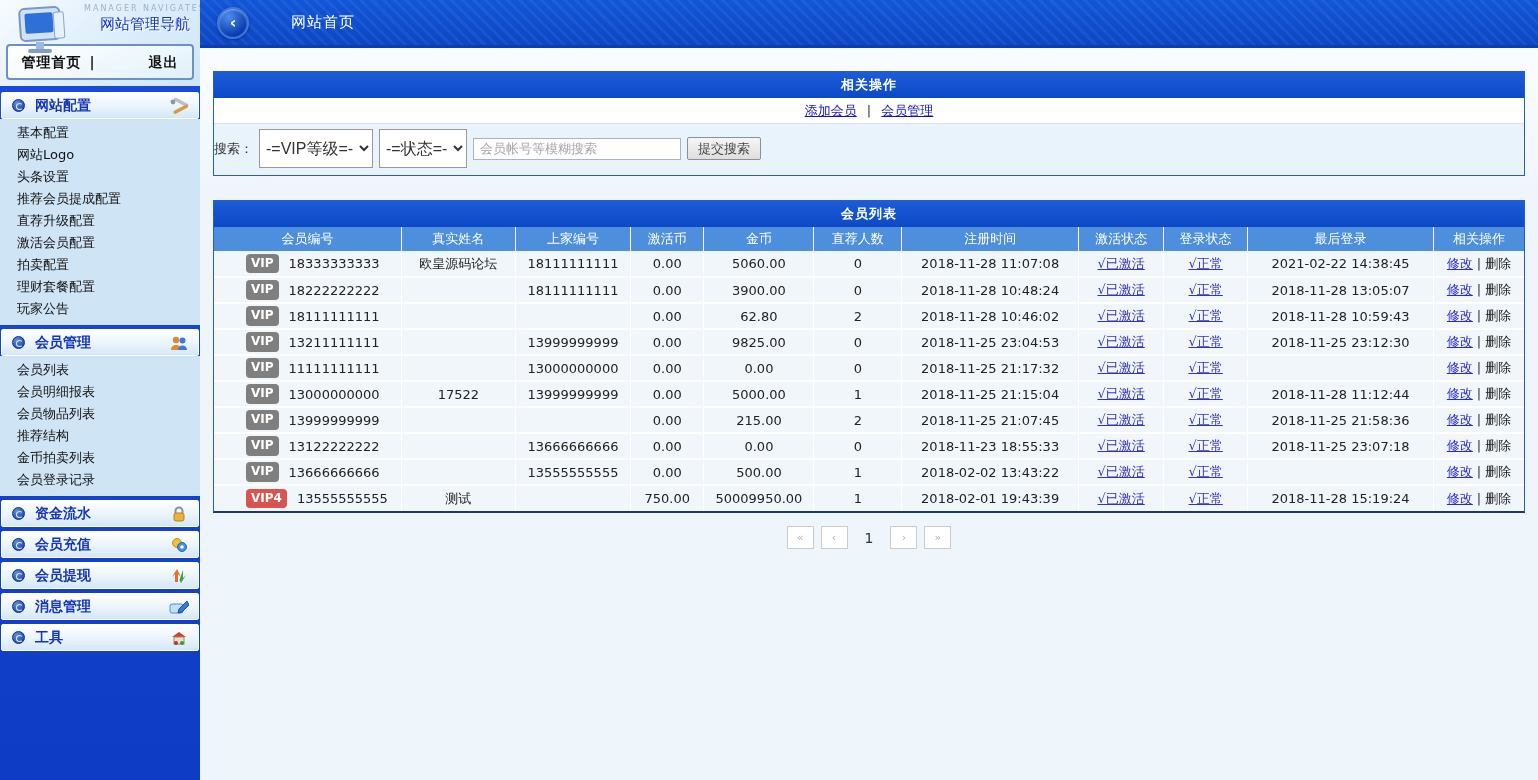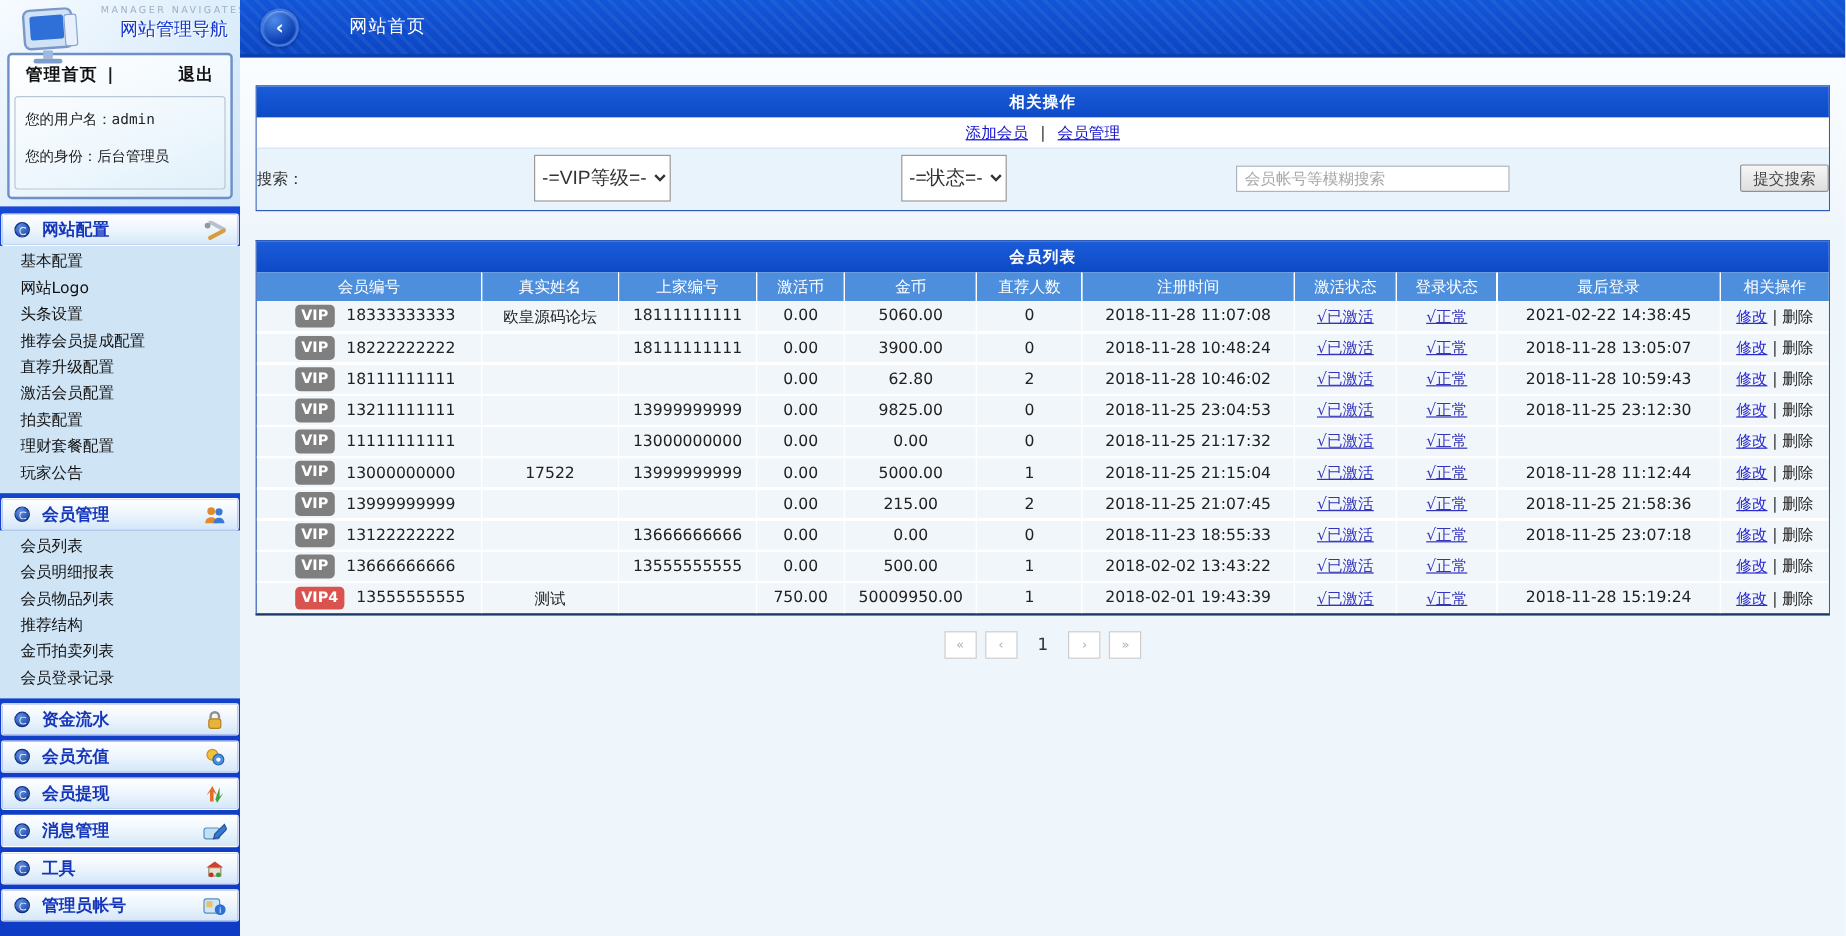--- a/index.html
+++ b/index.html
@@ -48,24 +48,24 @@
   .content { flex:1; padding:23px 13px 0 13px; background:linear-gradient(180deg,#fafdff 0%,#eef5fb 160px); overflow:hidden; }
 
   .panel { border:1px solid #2f5cb8; background:#fff; }
   .panel-title { background:linear-gradient(180deg,#1b5cd8,#0d49c6); color:#fff; font-size:13px; font-weight:bold; text-align:center; padding:4px 0; letter-spacing:1px; }
 
   
   .ops-panel { margin-bottom:24px; }
   .ops-links { background:#fff; text-align:center; padding:4px 0 3px 0; font-size:13px; }
   .ops-links a { color:#1212cc; text-decoration:underline; cursor:pointer; }
   .ops-links .sep { color:#333; margin:0 6px; }
-  .ops-search { background:#e9f3fb; padding:5px 0 7px 0; display:flex; align-items:center; justify-content:space-between; gap:16px; border-top:1px solid #d5e5f2; }
+  .ops-search { background:#e9f3fb; padding:5px 0 7px 0; display:flex; align-items:center; justify-content:flex-start; gap:6px; border-top:1px solid #d5e5f2; }
   .ops-search .lbl { font-size:13px; color:#333; }
   .ops-search select { font-size:16px; color:#333; border:1px solid #999; background:#fff; padding:2px 2px; height:39px; }
-  .ops-search input { width:228px; height:22px; border:1px solid #a9b6c2; padding:0 6px; font-size:13px; color:#333; }
+  .ops-search input { width:208px; height:22px; border:1px solid #a9b6c2; padding:0 6px; font-size:13px; color:#333; }
   .ops-search input::placeholder { color:#a7a7a7; }
   .ops-search button { height:23px; padding:0 10px; font-size:13px; color:#444; border:1px solid #8a9097; border-radius:2px;
                        background:linear-gradient(180deg,#f6f6f6,#dedede); cursor:pointer; }
 
   
   .table-panel { border-bottom:2px solid #1d3a66; }
   table.members { width:100%; border-collapse:collapse; table-layout:fixed; }
   table.members th { background:#4d8fdd; color:#fff; font-size:13px; font-weight:normal; padding:3px 2px; border-right:1px solid #fff; white-space:nowrap; overflow:hidden; }
   table.members th:last-child { border-right:none; }
   table.members td { background:#f1f6fa; font-size:13px; color:#222; text-align:center; height:26px; padding:1px 2px;
@@ -115,24 +115,20 @@
         </span>
         <span class="brand-text">
           <div class="brand-tagline">MANAGER NAVIGATES</div>
           <div class="brand-title">网站管理导航</div>
         </span>
       </div>
       <div class="user-box">
         <div class="user-nav">
           <a style="color:#111; text-decoration:none; cursor:pointer;">管理首页</a><span class="sep">|</span><a style="color:#111; text-decoration:none; cursor:pointer;margin-left:45px;">退出</a>
         </div>
-        <div class="user-info">
-          <div class="user-line"><span>您的用户名：</span><span class="mono">admin</span></div>
-          <div class="user-line" style="margin-bottom:0;"><span>您的身份：</span><span>后台管理员</span></div>
-        </div>
       </div>
     </div>
     <div class="side-sections" id="side-sections">
         <div class="side-section">
           <div class="section-header">
             <span class="bullet"></span>
             <span class="sec-label">网站配置</span>
             <span class="sec-icon">
               <svg width="20" height="16" viewBox="0 0 20 16">
                 <rect x="2" y="2" width="16" height="3.4" rx="1.6" fill="#b9c2cc" transform="rotate(28 10 8)"></rect>
@@ -227,34 +223,20 @@
         <div class="side-section">
           <div class="section-header">
             <span class="bullet"></span>
             <span class="sec-label">工具</span>
             <span class="sec-icon">
               <svg width="18" height="16" viewBox="0 0 18 16">
                 <path d="M2 7l7-5 7 5z" fill="#d04030"></path>
                 <rect x="4" y="7" width="10" height="7" fill="#e8e0d0" stroke="#9a8a6a"></rect>
                 <circle cx="6" cy="13" r="2" fill="#c03028"></circle>
                 <circle cx="12" cy="13" r="2" fill="#3a9a3a"></circle>
-              </svg>
-            </span>
-          </div>
-        </div>
-        <div class="side-section">
-          <div class="section-header">
-            <span class="bullet"></span>
-            <span class="sec-label">管理员帐号</span>
-            <span class="sec-icon">
-              <svg width="20" height="16" viewBox="0 0 20 16">
-                <rect x="1" y="2" width="13" height="12" rx="2" fill="#cfe4f7" stroke="#5a8fc0"></rect>
-                <rect x="3" y="4" width="5" height="5" fill="#e8c060"></rect>
-                <circle cx="14.5" cy="11" r="4.5" fill="#2a70d8"></circle>
-                <text x="14.5" y="13.6" font-size="7" fill="#fff" text-anchor="middle" font-family="sans-serif">i</text>
               </svg>
             </span>
           </div>
         </div>
       </div>
   </aside>
 
   <main class="main">
     <header class="topbar">
       <div class="back-btn">

